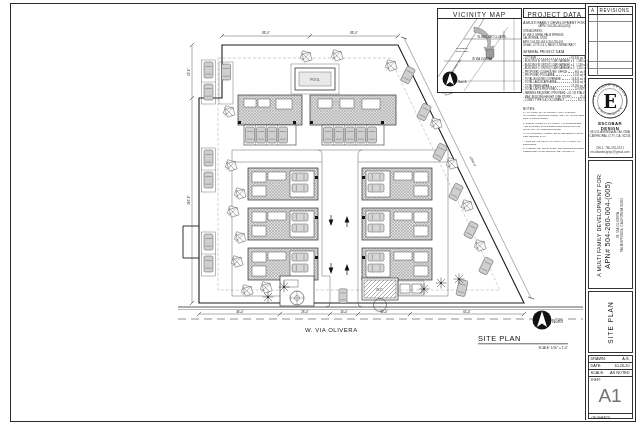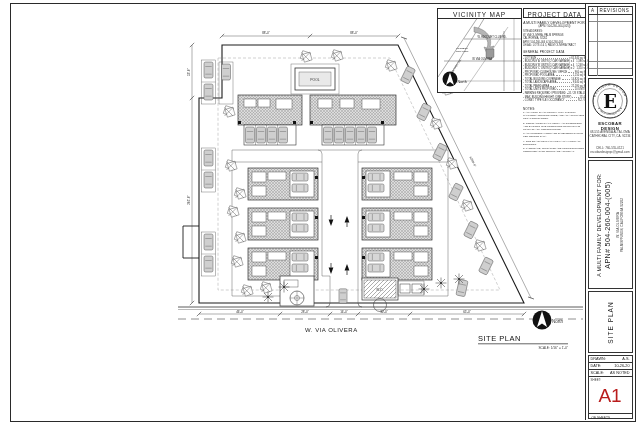--- a/index.html
+++ b/index.html
@@ -25,21 +25,21 @@
   .pt1{font-size:5.4px;letter-spacing:0.2px;}
   .pt2{font-size:7.2px;letter-spacing:0.3px;margin-top:1px;}
   .pt3{font-size:3.4px;margin-top:4px;color:#333;}
   .pt4{font-size:3.2px;color:#333;}
   .stitle{top:291px;height:62px;display:flex;align-items:center;justify-content:center;}
   .stitle .rot{width:58px;font-size:6.5px;letter-spacing:1px;}
   .info{top:355px;height:64px;font-size:3.8px;}
   .info-row{display:flex;justify-content:space-between;height:7px;border-bottom:0.5px solid #333;padding:1px 2px 0;box-sizing:border-box;}
   .sheet-box{position:relative;height:36px;border-bottom:0.5px solid #333;}
   .sheet-lbl{position:absolute;left:2px;top:1px;font-size:3px;color:#444;}
-  .sheet-num{position:absolute;left:0;right:0;top:8px;text-align:center;font-size:19px;color:#b91c1c;}
+  .sheet-num{position:absolute;left:0;right:0;top:8px;text-align:center;font-size:19px;color:#737373;}
   .of-row{height:7px;font-size:3.3px;color:#333;padding:2px 0 0 3px;}
   
   .vmap{left:437px;top:8px;width:85px;height:85px;border:0.9px solid #2a2a2a;box-sizing:border-box;background:#fff;}
   .vmap-h{height:10px;border-bottom:0.9px solid #2a2a2a;text-align:center;font-size:6.5px;letter-spacing:0.8px;padding-top:1.5px;box-sizing:border-box;}
   
   .pdata{left:523px;top:8px;width:63px;}
   .pd-h{border:0.9px solid #2a2a2a;height:10px;text-align:center;font-size:6.3px;letter-spacing:0.6px;padding-top:1.5px;box-sizing:border-box;background:#fff;}
   .pd-t1{margin-top:2.5px;text-align:center;font-size:3.3px;letter-spacing:0.1px;}
   .pd-t2{text-align:center;font-size:2.7px;color:#333;}
   .pd-addr{font-size:2.6px;line-height:3.5px;color:#333;}

